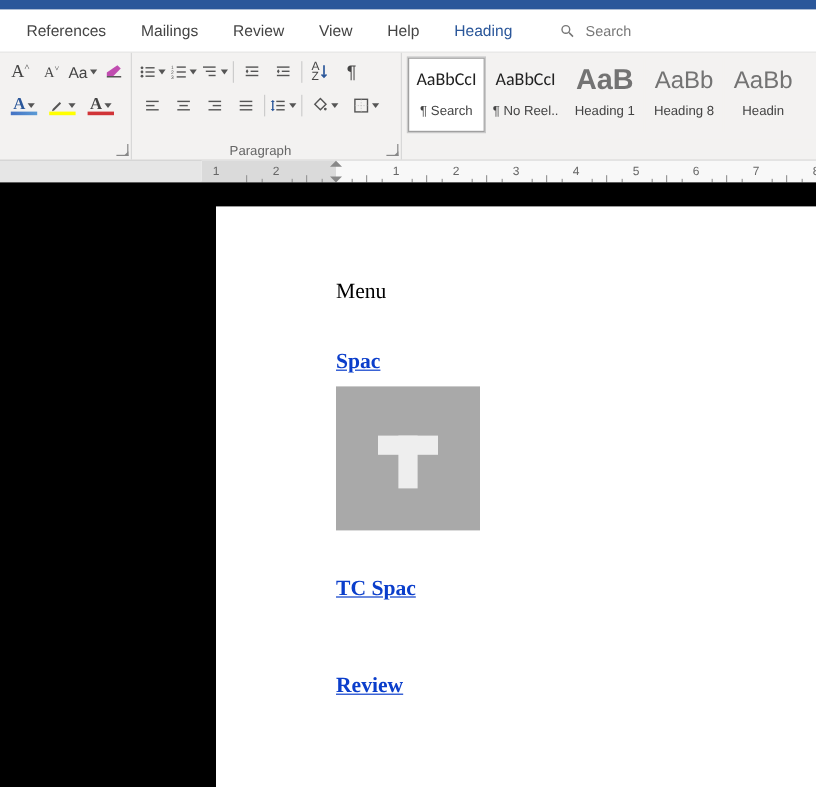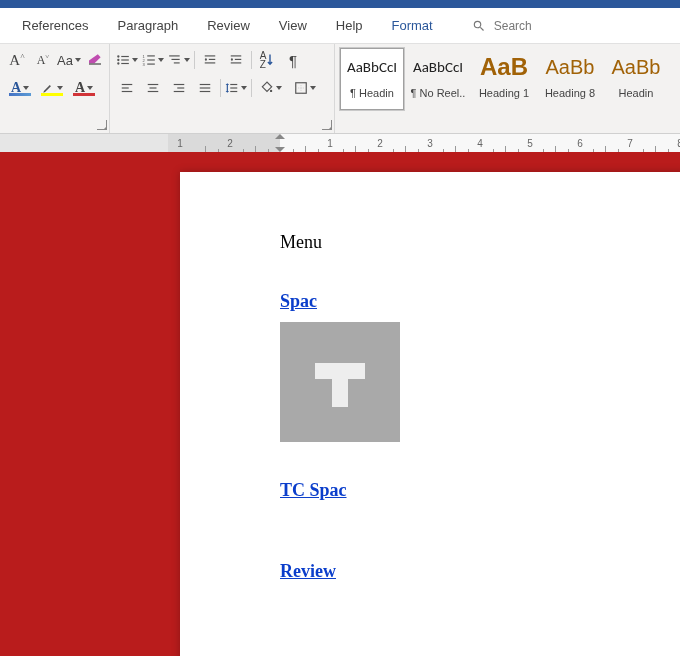--- a/index.html
+++ b/index.html
@@ -126,21 +126,21 @@
     border:1px solid #a0a0a0;
     background:#fff;
     box-shadow: inset 0 0 0 1px #fff, 0 0 0 1px #c9c9c9;
   }
   .style-sample {
     height:36px;
     display:flex;align-items:center;justify-content:center;
     font-family:"Calibri","Segoe UI",sans-serif;
     color:#222;
   }
-  .style-sample.big { font-family:"Calibri Light","Segoe UI Light",sans-serif; font-size:26px; color:#a16207;}
+  .style-sample.big { font-family:"Calibri Light","Segoe UI Light",sans-serif; font-size:26px; color:#737373;}
   .style-sample.normal { font-size:15px; }
   .style-name { font-size:11px; color:#444; margin-top:2px; overflow:hidden; white-space:nowrap;}
 
   
   .ruler-area {
     position:absolute;
     top:134px;
     left:168px;
     right:0;
     height:18px;
@@ -166,21 +166,21 @@
     border-left:5px solid transparent;
     border-right:5px solid transparent;
   }
 
   
   .doc-wrap {
     position:absolute;
     left:0; right:0;
     top:152px;
     bottom:0;
-    background:#b91c1c;
+    background:#000000;
     overflow:hidden;
   }
   .page {
     position:absolute;
     left:180px;
     top:20px;
     width:620px;
     min-height:700px;
     background:#fff;
     box-shadow: 0 0 8px rgba(0,0,0,0.25);
@@ -205,25 +205,25 @@
     content:"";position:absolute;left:17px;right:17px;top:6px;bottom:0;background:#eee;
   }
 </style>
 </head>
 <body>
 
 <div class="titlebar"></div>
 
 <div class="menubar">
   <span class="menu-item">References</span>
-  <span class="menu-item">Paragraph</span>
+  <span class="menu-item">Mailings</span>
   <span class="menu-item">Review</span>
   <span class="menu-item">View</span>
   <span class="menu-item">Help</span>
-  <span class="menu-item active">Format</span>
+  <span class="menu-item active">Heading</span>
   <span class="search-wrap">
     <svg width="14" height="14" viewBox="0 0 24 24">
         <path d="M15.5 14h-.79l-.28-.27A6.471 6.471 0 0016 9.5 6.5 6.5 0 109.5 16a6.471 6.471 0 004.23-1.57l.27.28v.79l5 4.99L20.49 19l-4.99-5zM9.5 14A4.5 4.5 0 1114 9.5 4.5 4.5 0 019.5 14z"></path>
       </svg>
     <span>Search</span>
   </span>
 </div>
 
 <div class="ribbon">
 
@@ -381,28 +381,29 @@
         <div class="btn" style="width:30px">
           <svg width="14" height="14" viewBox="0 0 24 24">
               <rect x="3" y="3" width="18" height="18" fill="none" stroke="#555" stroke-width="2"></rect>
               <line x1="3" y1="12" x2="21" y2="12" stroke="#bbb" stroke-dasharray="2"></line>
               <line x1="12" y1="3" x2="12" y2="21" stroke="#bbb" stroke-dasharray="2"></line>
             </svg>
           <span class="caret"></span>
         </div>
       </div>
     </div>
+    <span class="group-label">Paragraph</span>
     <div class="dialog-launcher"></div>
   </div>
 
   <div class="group styles-group">
     <div class="style-gallery" id="style-gallery">
         <div class="style-item selected">
           <div class="style-sample normal">AaBbCcI</div>
-          <div class="style-name">¶ Headin</div>
+          <div class="style-name">¶ Search</div>
         </div>
         <div class="style-item">
           <div class="style-sample normal">AaBbCcI</div>
           <div class="style-name">¶ No Reel..</div>
         </div>
         <div class="style-item">
           <div class="style-sample big" style="font-size: 24px; font-weight: bold;">AaB</div>
           <div class="style-name">Heading 1</div>
         </div>
         <div class="style-item">

